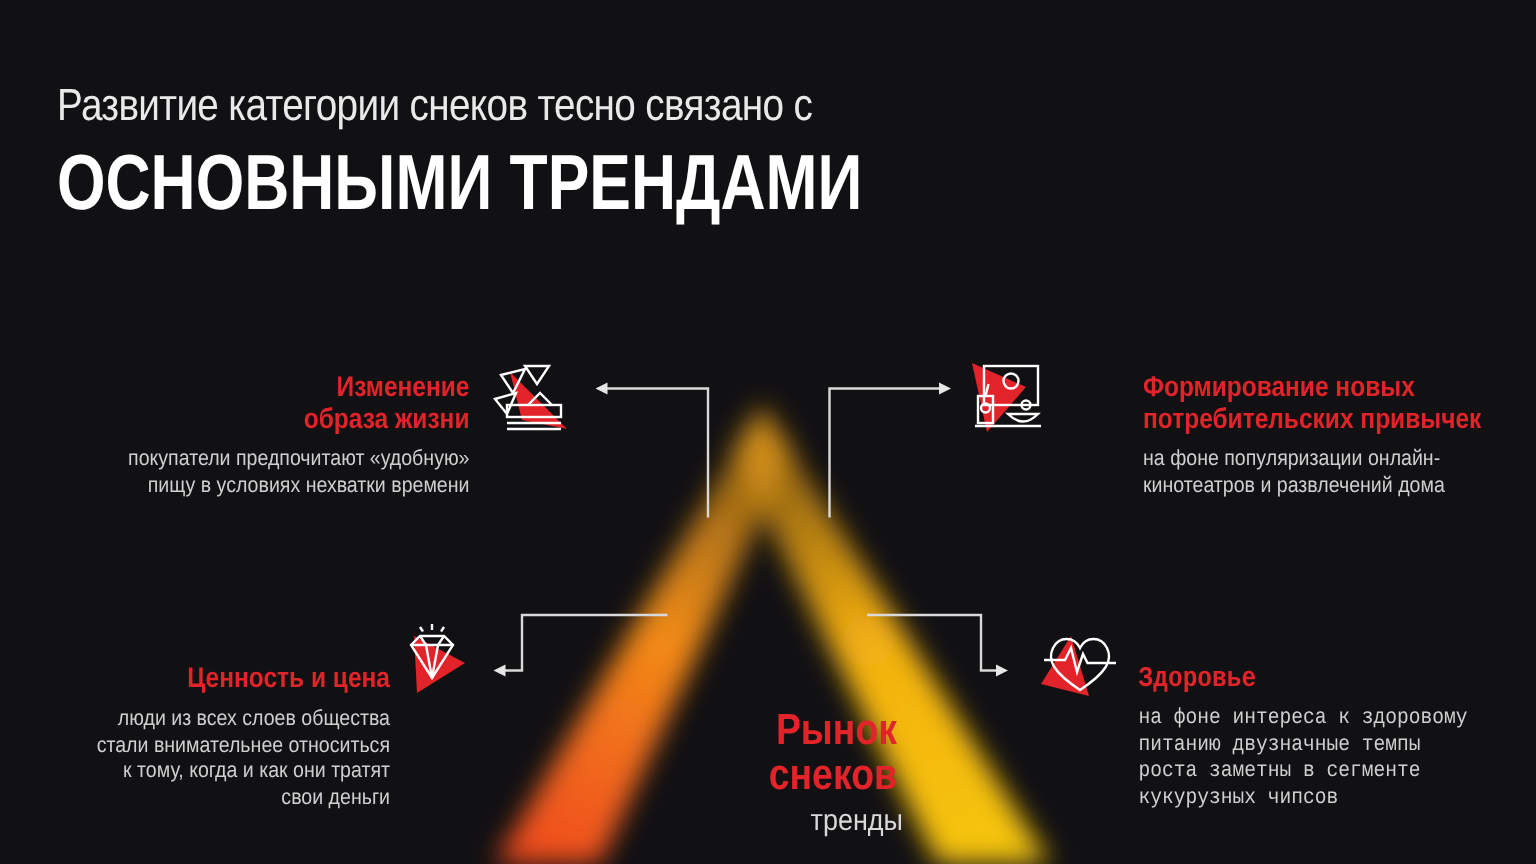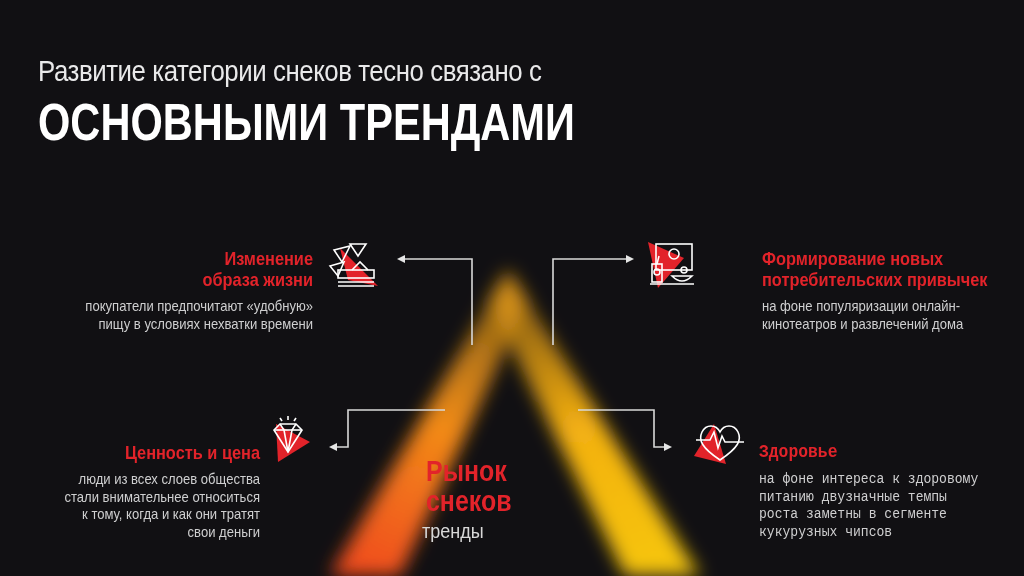--- a/index.html
+++ b/index.html
@@ -5,21 +5,21 @@
   html,body{margin:0;padding:0;}
   body{width:1024px;height:576px;background:#111013;overflow:hidden;position:relative;font-family:"Liberation Sans",sans-serif;color:#fff;}
   .title-light{position:absolute;left:38px;top:54px;font-size:30px;font-weight:400;color:#e9e9ea;letter-spacing:-0.5px;transform:scaleX(0.86);transform-origin:left top;white-space:nowrap;}
   .title-bold{position:absolute;left:38px;top:92px;font-size:52px;font-weight:700;color:#fff;letter-spacing:0px;transform:scaleX(0.80);transform-origin:left top;white-space:nowrap;}
   svg.bg{position:absolute;left:0;top:0;}
   .block{position:absolute;}
   .h{color:#e2232a;font-weight:700;font-size:19px;line-height:21px;transform:scaleX(0.86);white-space:nowrap;}
   .p{color:#cfcfd0;font-size:14.5px;line-height:17.5px;transform:scaleX(0.9);white-space:nowrap;}
   .right .h,.right .p{transform-origin:right top;text-align:right;}
   .left .h,.left .p{transform-origin:left top;text-align:left;}
-  .center{position:absolute;left:412px;top:456px;width:200px;text-align:left;}
+  .center{position:absolute;left:412px;top:472px;width:200px;text-align:right;}
   .center .c1{color:#e2232a;font-weight:700;font-size:29px;line-height:30px;transform:scaleX(0.86);}
   .center .c2{color:#d8d8d8;font-size:20px;line-height:26px;margin-top:2px;transform:scaleX(0.9);}
   .icon{position:absolute;}
 </style>
 </head>
 <body>
 
 <svg class="bg" width="1024" height="576">
   <defs>
     <linearGradient id="gL" x1="0" y1="1" x2="0.3" y2="0">

